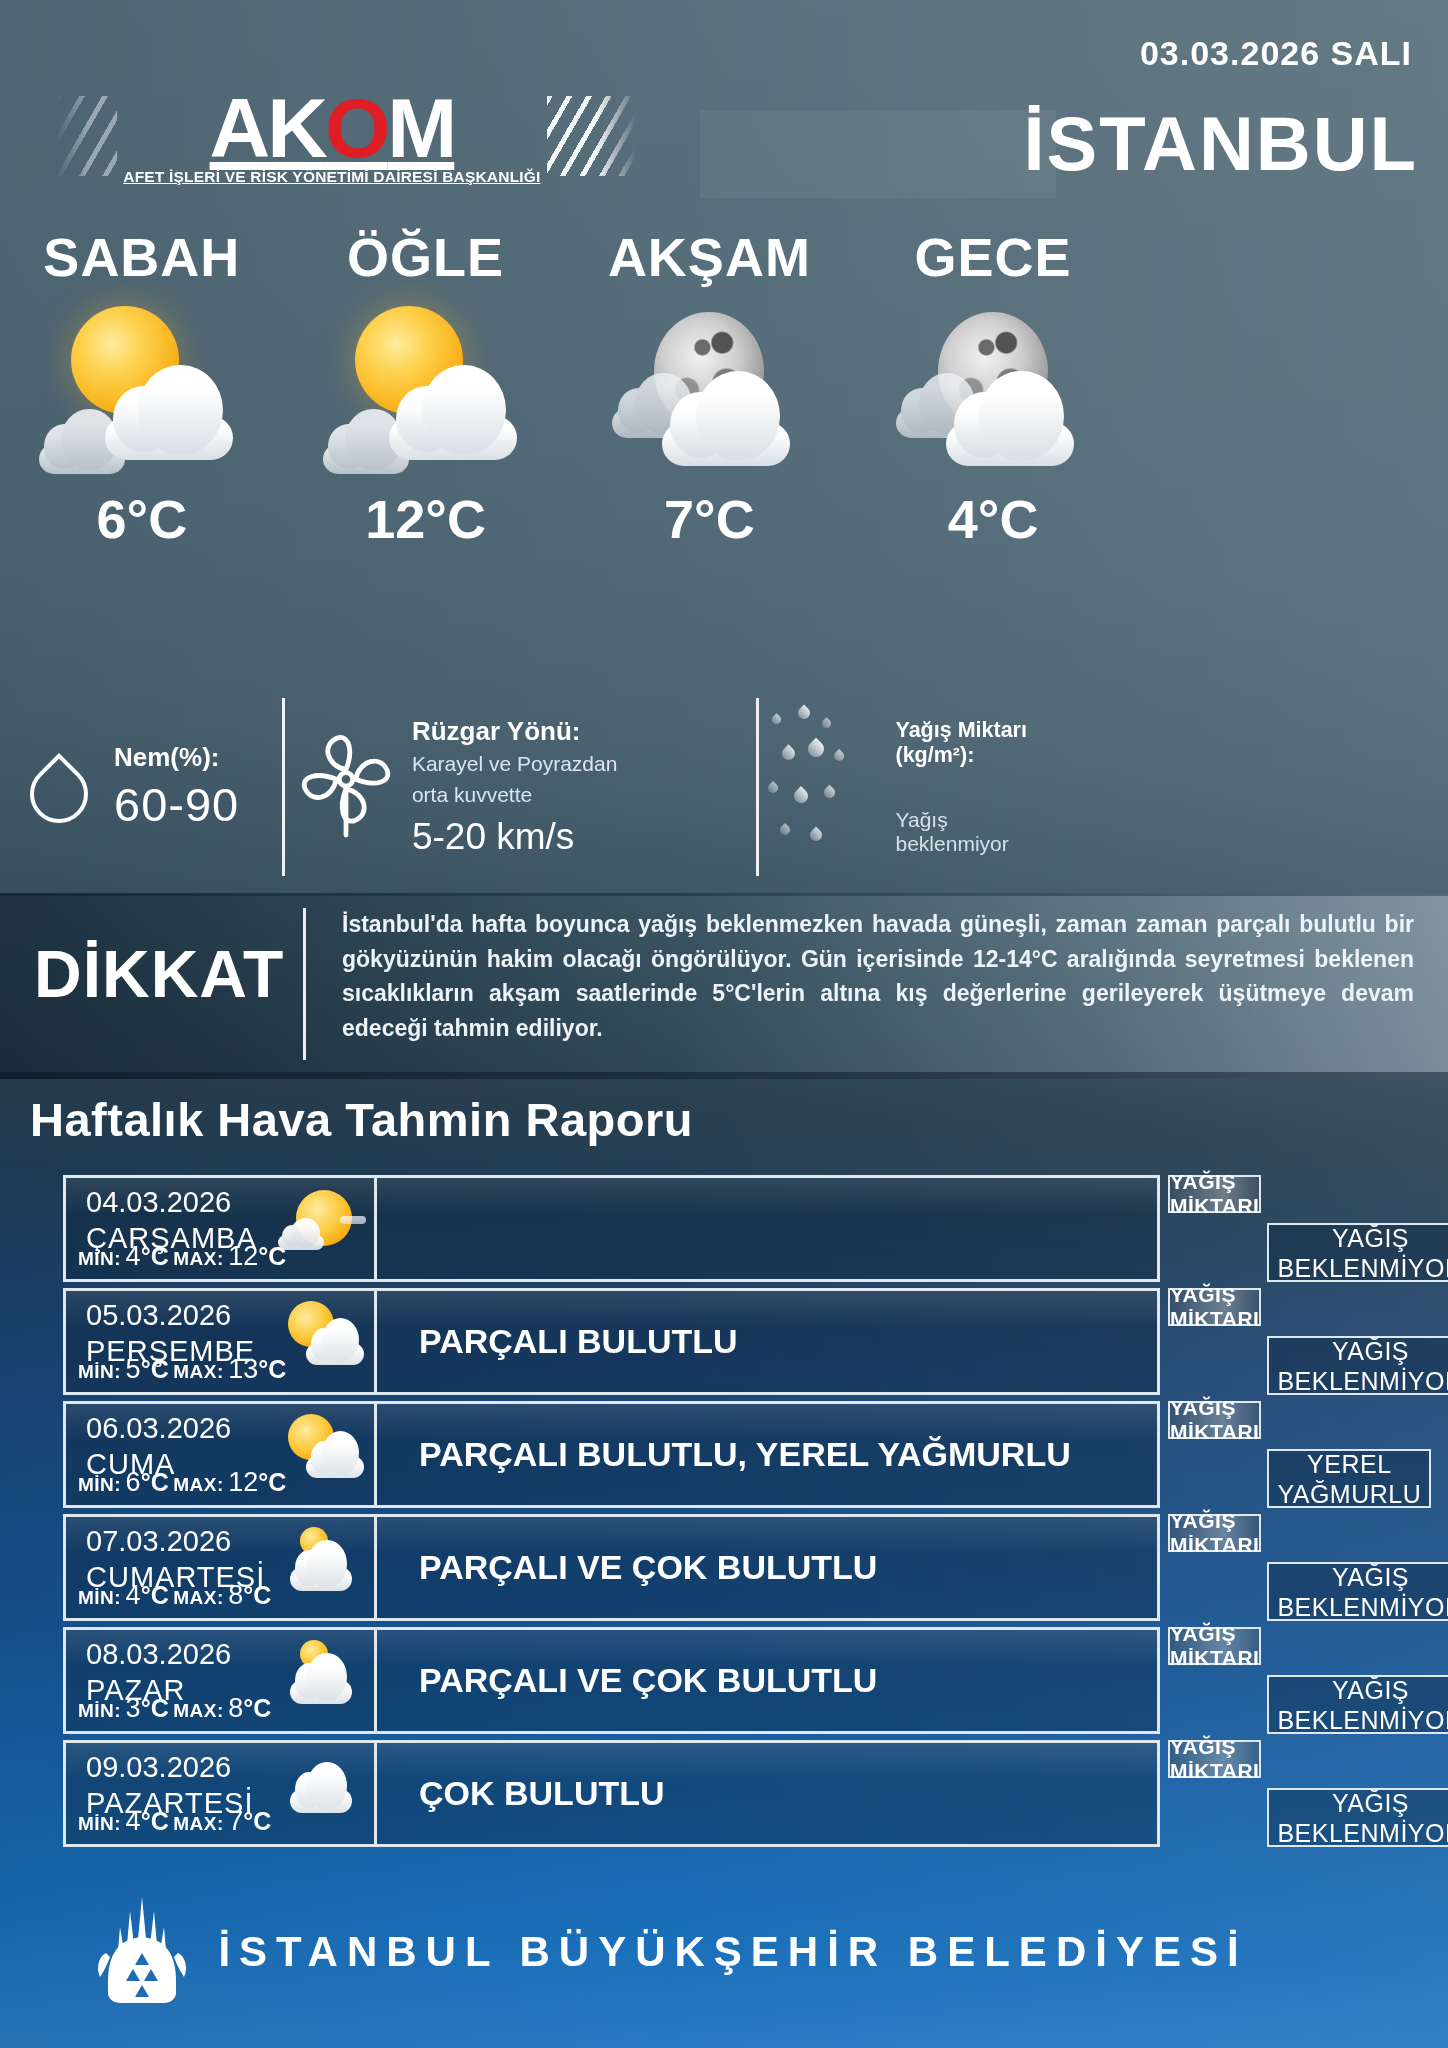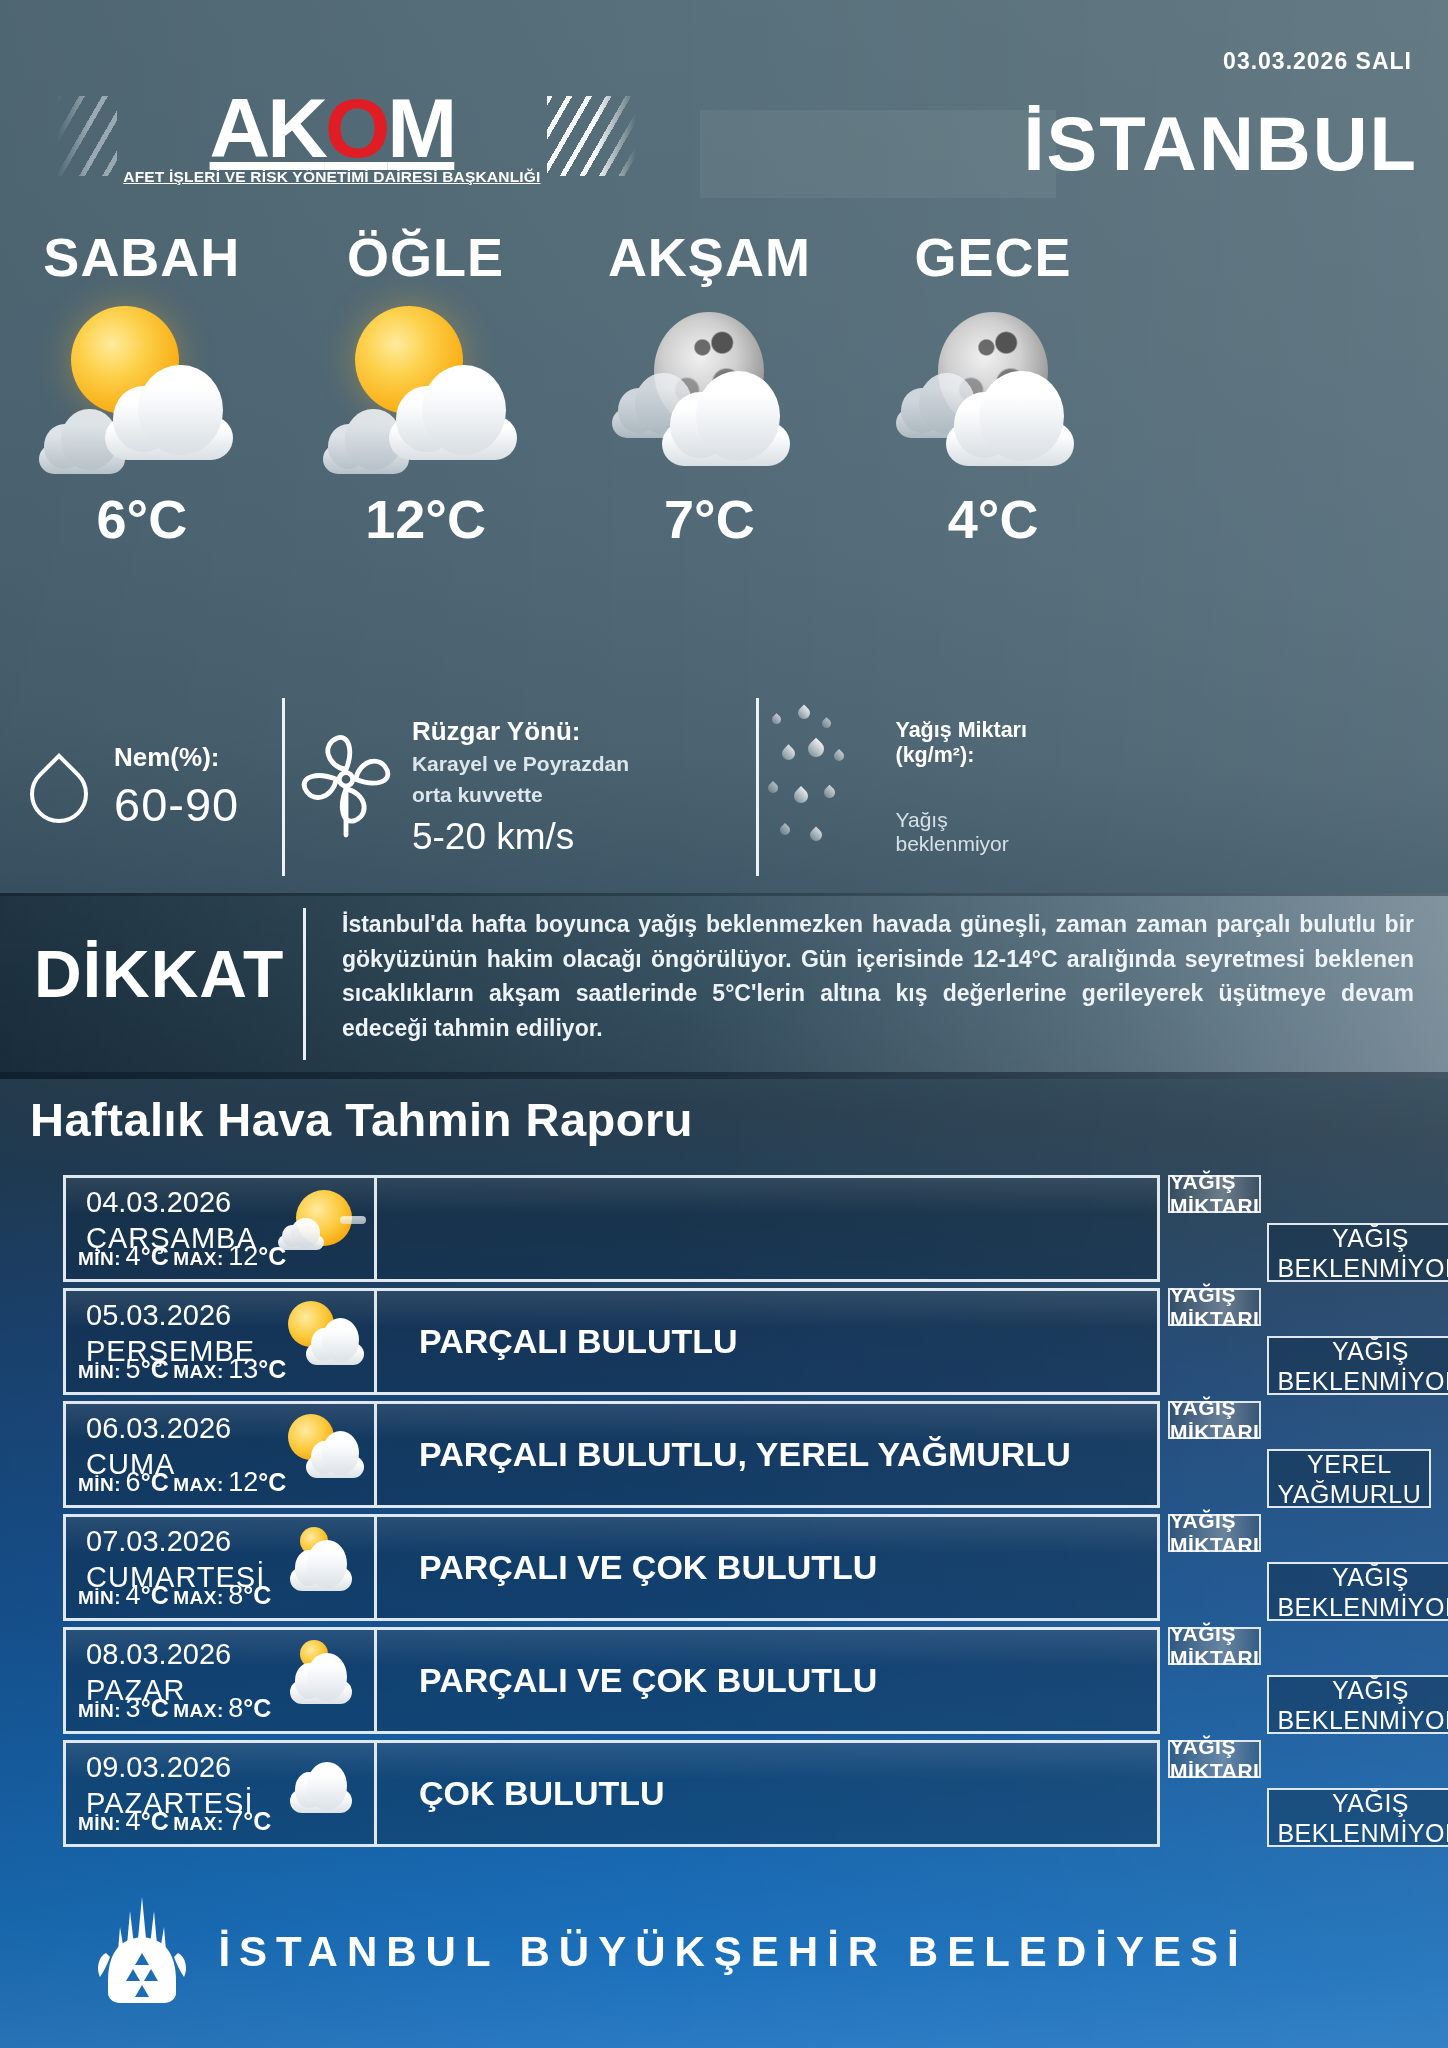--- a/index.html
+++ b/index.html
@@ -10,21 +10,21 @@
       linear-gradient(90deg, rgba(0,18,36,.10) 0%, rgba(255,255,255,0) 45%, rgba(255,255,255,.07) 100%),
       linear-gradient(182deg,
         #58707b 0%, #556d79 16%, #516977 28%, #4b6371 37%,
         #3e5766 44%, #324c5c 49%, #293f50 54%,
         #223e55 58%, #1d4470 65%, #194c82 72%,
         #175493 79%, #1763a9 87%, #1a6fba 94%, #2c7cc5 100%);
   }
   .abs{position:absolute;}
 
   
-  .date{top:48px; right:36px; font-size:23px; font-weight:700; letter-spacing:1px;}
+  .date{top:34px; right:36px; font-size:34px; font-weight:700; letter-spacing:1px;}
   .logo-block{top:78px; left:56px; width:580px; height:120px; display:flex; align-items:center;}
   .stripes{height:80px; align-self:center;}
   .stripes-left{
     width:122px; margin-top:-4px;
     background:repeating-linear-gradient(120deg, rgba(214,224,230,.55) 0 5px, rgba(0,0,0,0) 5px 20px);
     -webkit-mask-image:linear-gradient(90deg, rgba(0,0,0,0), #000 55%);
             mask-image:linear-gradient(90deg, rgba(0,0,0,0), #000 55%);
   }
   .stripes-right{
     width:178px; margin-top:-4px;
@@ -75,21 +75,21 @@
   .mcell .sep{position:absolute; left:0; top:6px; bottom:6px; width:3px; background:#edf2f6;}
   .m-nem{width:17.4%; padding-left:30px; gap:26px;}
   .m-wind{width:31.6%; padding-left:16px; gap:18px;}
   .m-rain{width:18.4%; padding-left:8px; gap:12px;}
   .m-sea{width:32.6%; padding-left:12px; gap:24px;}
 
   .droplet{width:50px; height:50px; border:4px solid #fff; border-radius:0 50% 50% 50%;
     transform:rotate(45deg); margin-top:14px; flex:none;}
   .m-label{font-size:26px; font-weight:600;}
   .m-big{font-size:47px; font-weight:500; letter-spacing:1px; margin-top:4px;}
-  .wind-l2{font-size:21px; font-weight:700; color:#dde6ec; line-height:1.25; margin-top:4px;}
+  .wind-l2{font-size:21px; font-weight:400; color:#dde6ec; line-height:1.25; margin-top:4px;}
   .wind-big{font-size:37px; font-weight:500; margin-top:8px;}
   .rain-label{font-size:21.5px; font-weight:600;}
   .rain-val{font-size:21px; font-weight:500; color:#d6e0e7; margin-top:40px;}
   .sea-label{font-size:27px; font-weight:600;}
   .sea-val{font-size:40px; font-weight:600; text-align:center; margin-top:14px; color:#e9eef2;}
 
   .dropcluster{position:relative; width:120px; height:168px; flex:none;}
   .minidrop{position:absolute; background:linear-gradient(180deg, rgba(255,255,255,.95), rgba(255,255,255,.35));
     border-radius:0 50% 50% 50%; transform:rotate(45deg);}
 

